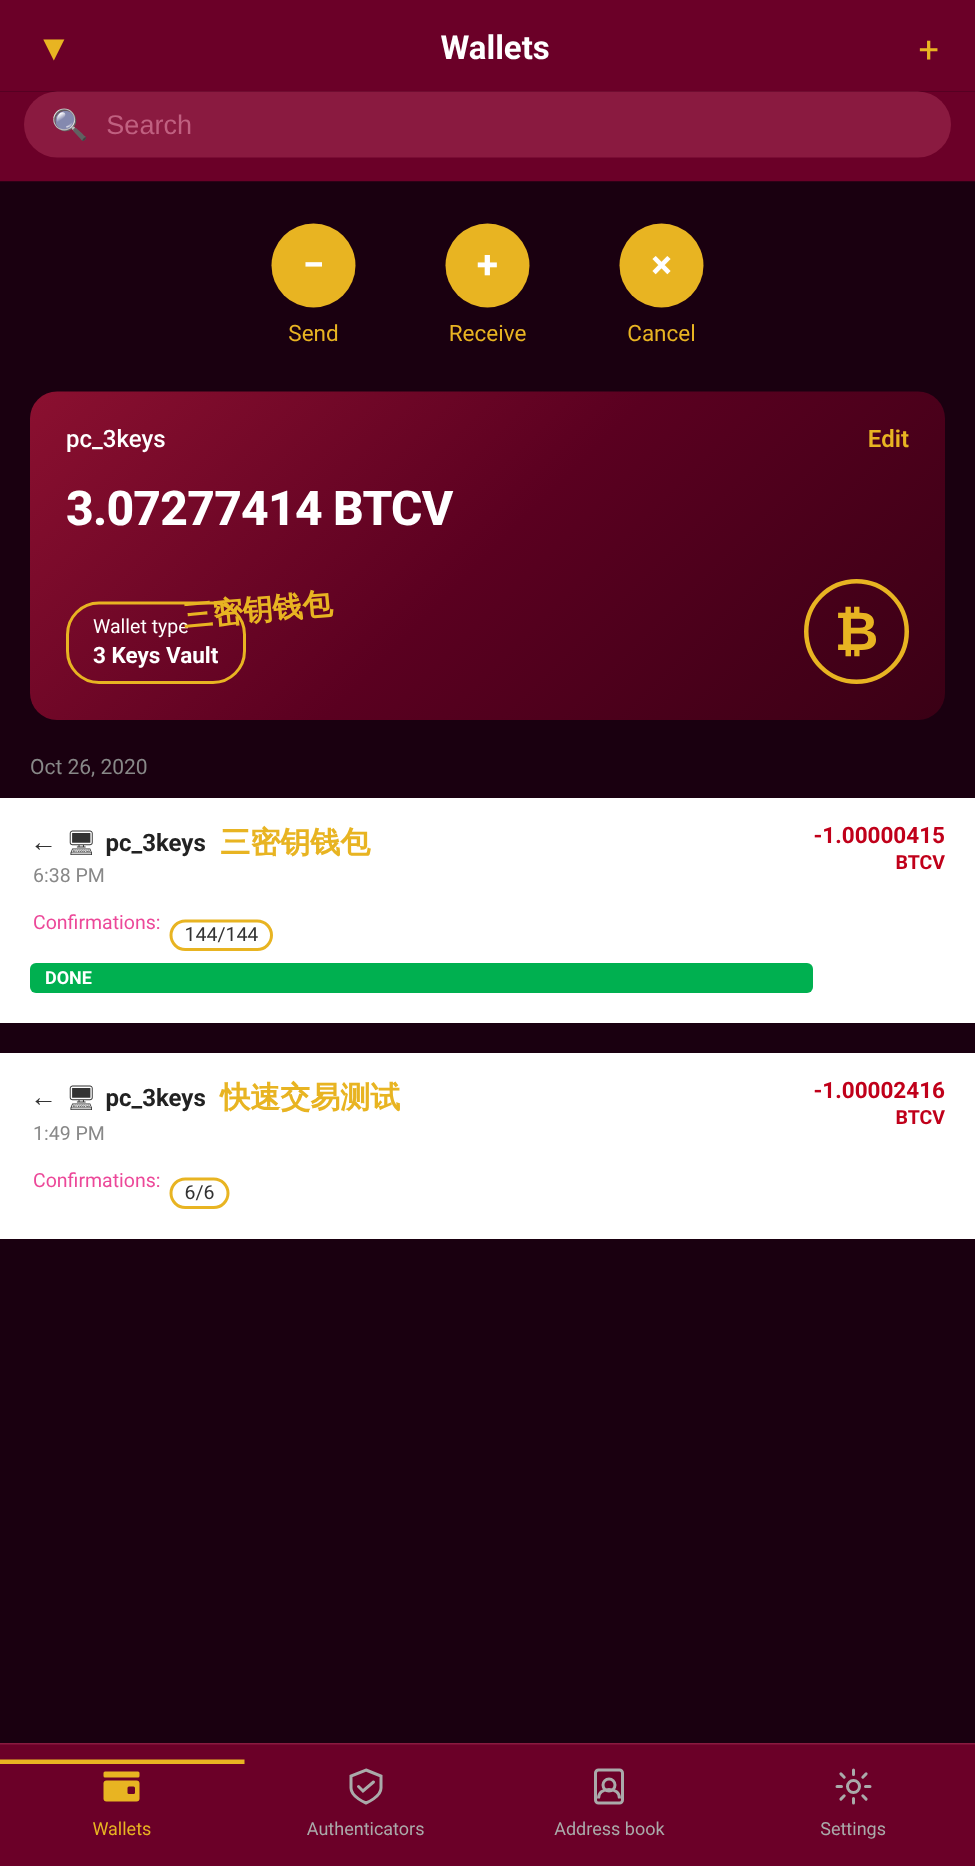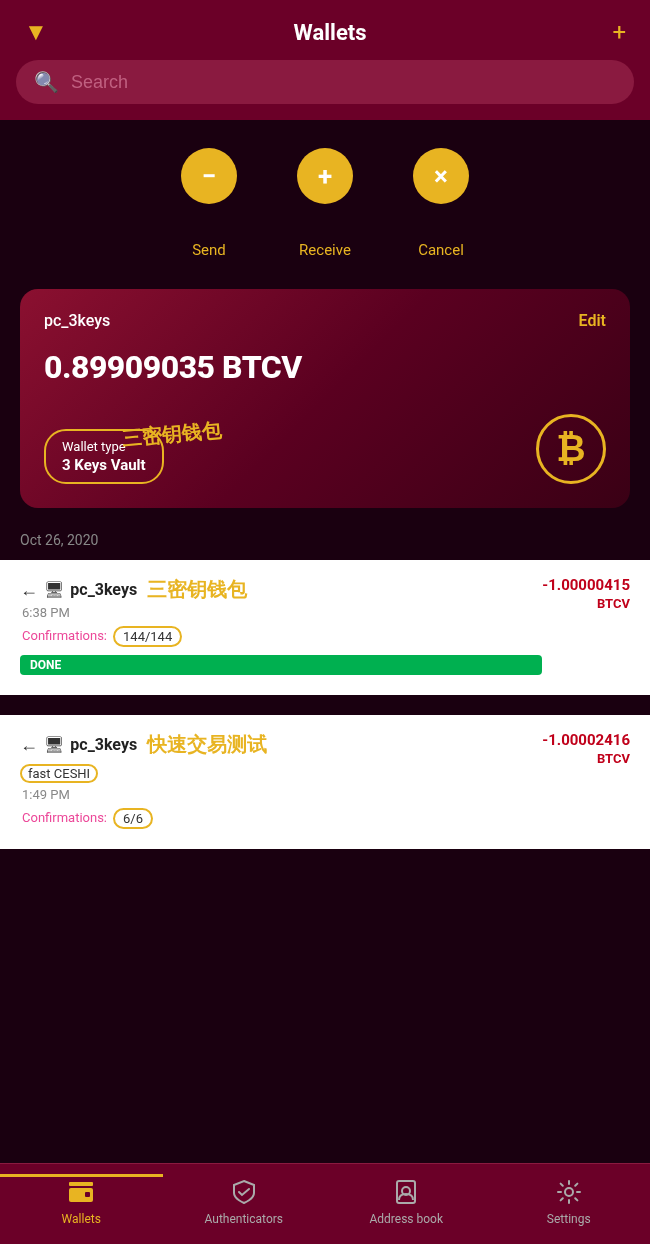--- a/index.html
+++ b/index.html
@@ -81,21 +81,20 @@
       display: flex;
       align-items: center;
       justify-content: center;
       font-size: 26px;
       color: #fff;
       font-weight: 700;
     }
     .action-label {
       color: #e8b422;
       font-size: 15px;
-      margin-top: 29px;
     }
 
     
     .wallet-card-wrap {
       padding: 10px 20px 20px;
     }
     .wallet-card {
       background: linear-gradient(135deg, #8b1030 0%, #5a0020 50%, #3a0015 100%);
       border-radius: 18px;
       padding: 22px 24px 24px;
@@ -229,21 +228,21 @@
       font-size: 13px;
       padding-left: 2px;
     }
     .tx-confirm-highlight {
       border: 2px solid #e8b422;
       border-radius: 12px;
       padding: 1px 8px;
       color: #333;
       font-size: 13px;
       display: inline-block;
-      margin-top: 2px;
+      margin-top: 17px;
     }
     .tx-amount {
       text-align: right;
       color: #c0001a;
       font-size: 15px;
       font-weight: 700;
       line-height: 1.3;
     }
     .tx-amount-currency {
       font-size: 13px;
@@ -345,21 +344,21 @@
     <span class="action-label">Cancel</span>
   </div>
 </div>
 
 <div class="wallet-card-wrap">
   <div class="wallet-card">
     <div class="wallet-card-header">
       <span class="wallet-name">pc_3keys</span>
       <span class="wallet-edit">Edit</span>
     </div>
-    <div class="wallet-balance">0.89909035 BTCV</div>
+    <div class="wallet-balance">3.07277414 BTCV</div>
     <div class="wallet-footer">
       <div class="wallet-type-box">
         <div class="wallet-type-label">Wallet type</div>
         <div class="wallet-type-value">3 Keys Vault</div>
         <span class="wallet-chinese">三密钥钱包</span>
       </div>
       <div class="bitcoin-icon">
         <span>₿</span>
       </div>
     </div>
@@ -392,23 +391,20 @@
 </div>
 
 <div class="tx-item" style="margin-top:20px;">
   <div class="tx-row1">
     <div class="tx-left">
       <div class="tx-title-row">
         <span class="tx-arrow">←</span>
         <span class="tx-wallet-icon">🖥</span>
         <span class="tx-name">pc_3keys</span>
         <span class="tx-chinese">快速交易测试</span>
-      </div>
-      <div style="display:flex; align-items:center; gap:6px; margin-top:4px;">
-        <span class="fast-label">fast CESHI</span>
       </div>
       <div class="tx-time" style="margin-top:2px;">1:49 PM</div>
       <div style="display:flex; align-items:center; gap:6px; margin-top:2px;">
         <span class="tx-confirm">Confirmations:</span>
         <span class="tx-confirm-highlight">6/6</span>
       </div>
     </div>
     <div class="tx-amount">
       <div>-1.00002416</div>
       <div class="tx-amount-currency">BTCV</div>

